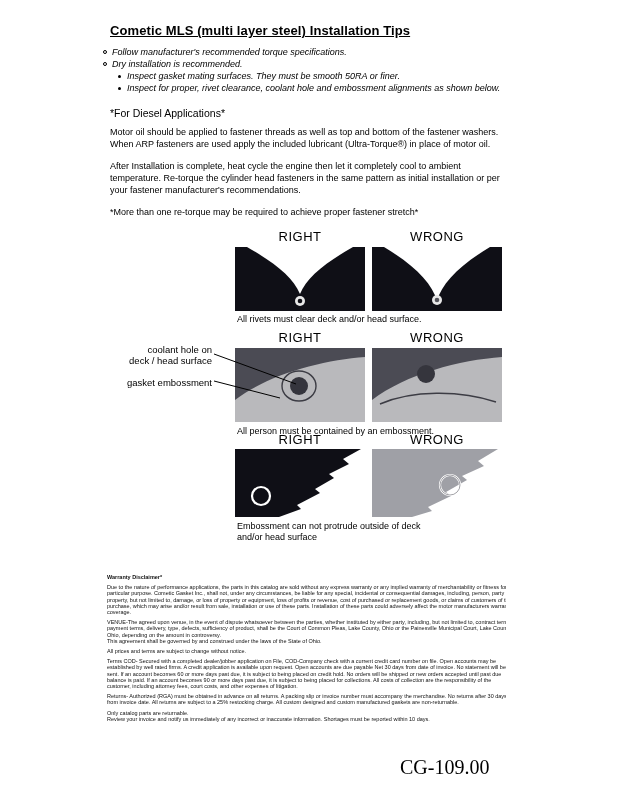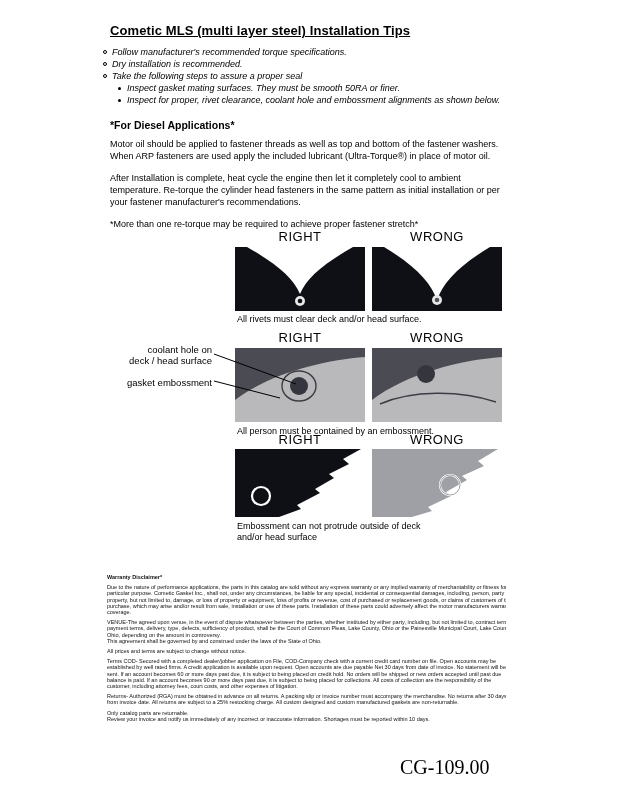--- a/index.html
+++ b/index.html
@@ -12,21 +12,21 @@
   .page { position: relative; width: 506px; height: 800px; background: #fff; overflow: hidden; }
 
   
   .content { position: absolute; left: 110px; top: 22px; width: 402px; font-size: 9px; line-height: 12px; }
   .title { font-size: 13px; line-height: 17px; font-weight: 700; text-decoration: underline; margin-bottom: 7px; letter-spacing: .1px; }
   ul.tips { list-style: none; font-style: italic; }
   ul.tips li { position: relative; padding-left: 2px; }
   .ring-bullet { position: absolute; left: -7px; top: 4px; width: 4px; height: 4px; border: 1px solid #000; border-radius: 50%; }
   ul.tips li.sub { padding-left: 17px; }
   .dot-bullet { position: absolute; left: 8px; top: 5px; width: 3px; height: 3px; background: #000; border-radius: 50%; }
-  .diesel-h { font-size: 10.5px; font-weight: 700; margin: 13px 0 7px; }
+  .diesel-h { font-size: 10.5px; font-weight: 400; margin: 13px 0 7px; }
   .para { margin-bottom: 10px; }
   .note { margin-top: 7px; }
 
   
   .dg-header { position: absolute; width: 130px; text-align: center; font-size: 13px; letter-spacing: .5px; }
   .panel { position: absolute; width: 130px; }
   .panel svg { display: block; }
   .caption { position: absolute; font-size: 9px; line-height: 11px; white-space: pre-line; }
   .dg-label { position: absolute; width: 120px; text-align: right; font-size: 9.5px; line-height: 11px; white-space: pre-line; }
   .connector { position: absolute; }
@@ -41,21 +41,20 @@
 </head>
 <body>
 
 <div class="page">
 
   <div class="content">
     <div class="title">Cometic MLS (multi layer steel) Installation Tips</div>
     <ul class="tips">
       <li><span class="ring-bullet"></span><span>Follow manufacturer's recommended torque specifications.</span></li>
       <li><span class="ring-bullet"></span><span>Dry installation is recommended.</span></li>
-      <li><span class="ring-bullet"></span><span>Take the following steps to assure a proper seal</span></li>
       <li class="sub"><span class="dot-bullet"></span><span>Inspect gasket mating surfaces.  They must be smooth 50RA or finer.</span></li>
       <li class="sub"><span class="dot-bullet"></span><span>Inspect for proper, rivet clearance, coolant hole and embossment alignments as shown below.</span></li>
     </ul>
     <div class="diesel-h">*For Diesel Applications*</div>
     <p class="para">Motor oil should be applied to fastener threads as well as top and bottom of the fastener washers. When ARP fasteners are used apply the included lubricant (Ultra-Torque®) in place of motor oil.</p>
     <p class="para">After Installation is complete, heat cycle the engine then let it completely cool to ambient temperature. Re-torque the cylinder head fasteners in the same pattern as initial installation or per your fastener manufacturer's recommendations.</p>
     <p class="para note">*More than one re-torque may be required to achieve proper fastener stretch*</p>
   </div>
 
   <div class="dg-header" style="left:235px;top:229px">RIGHT</div>

